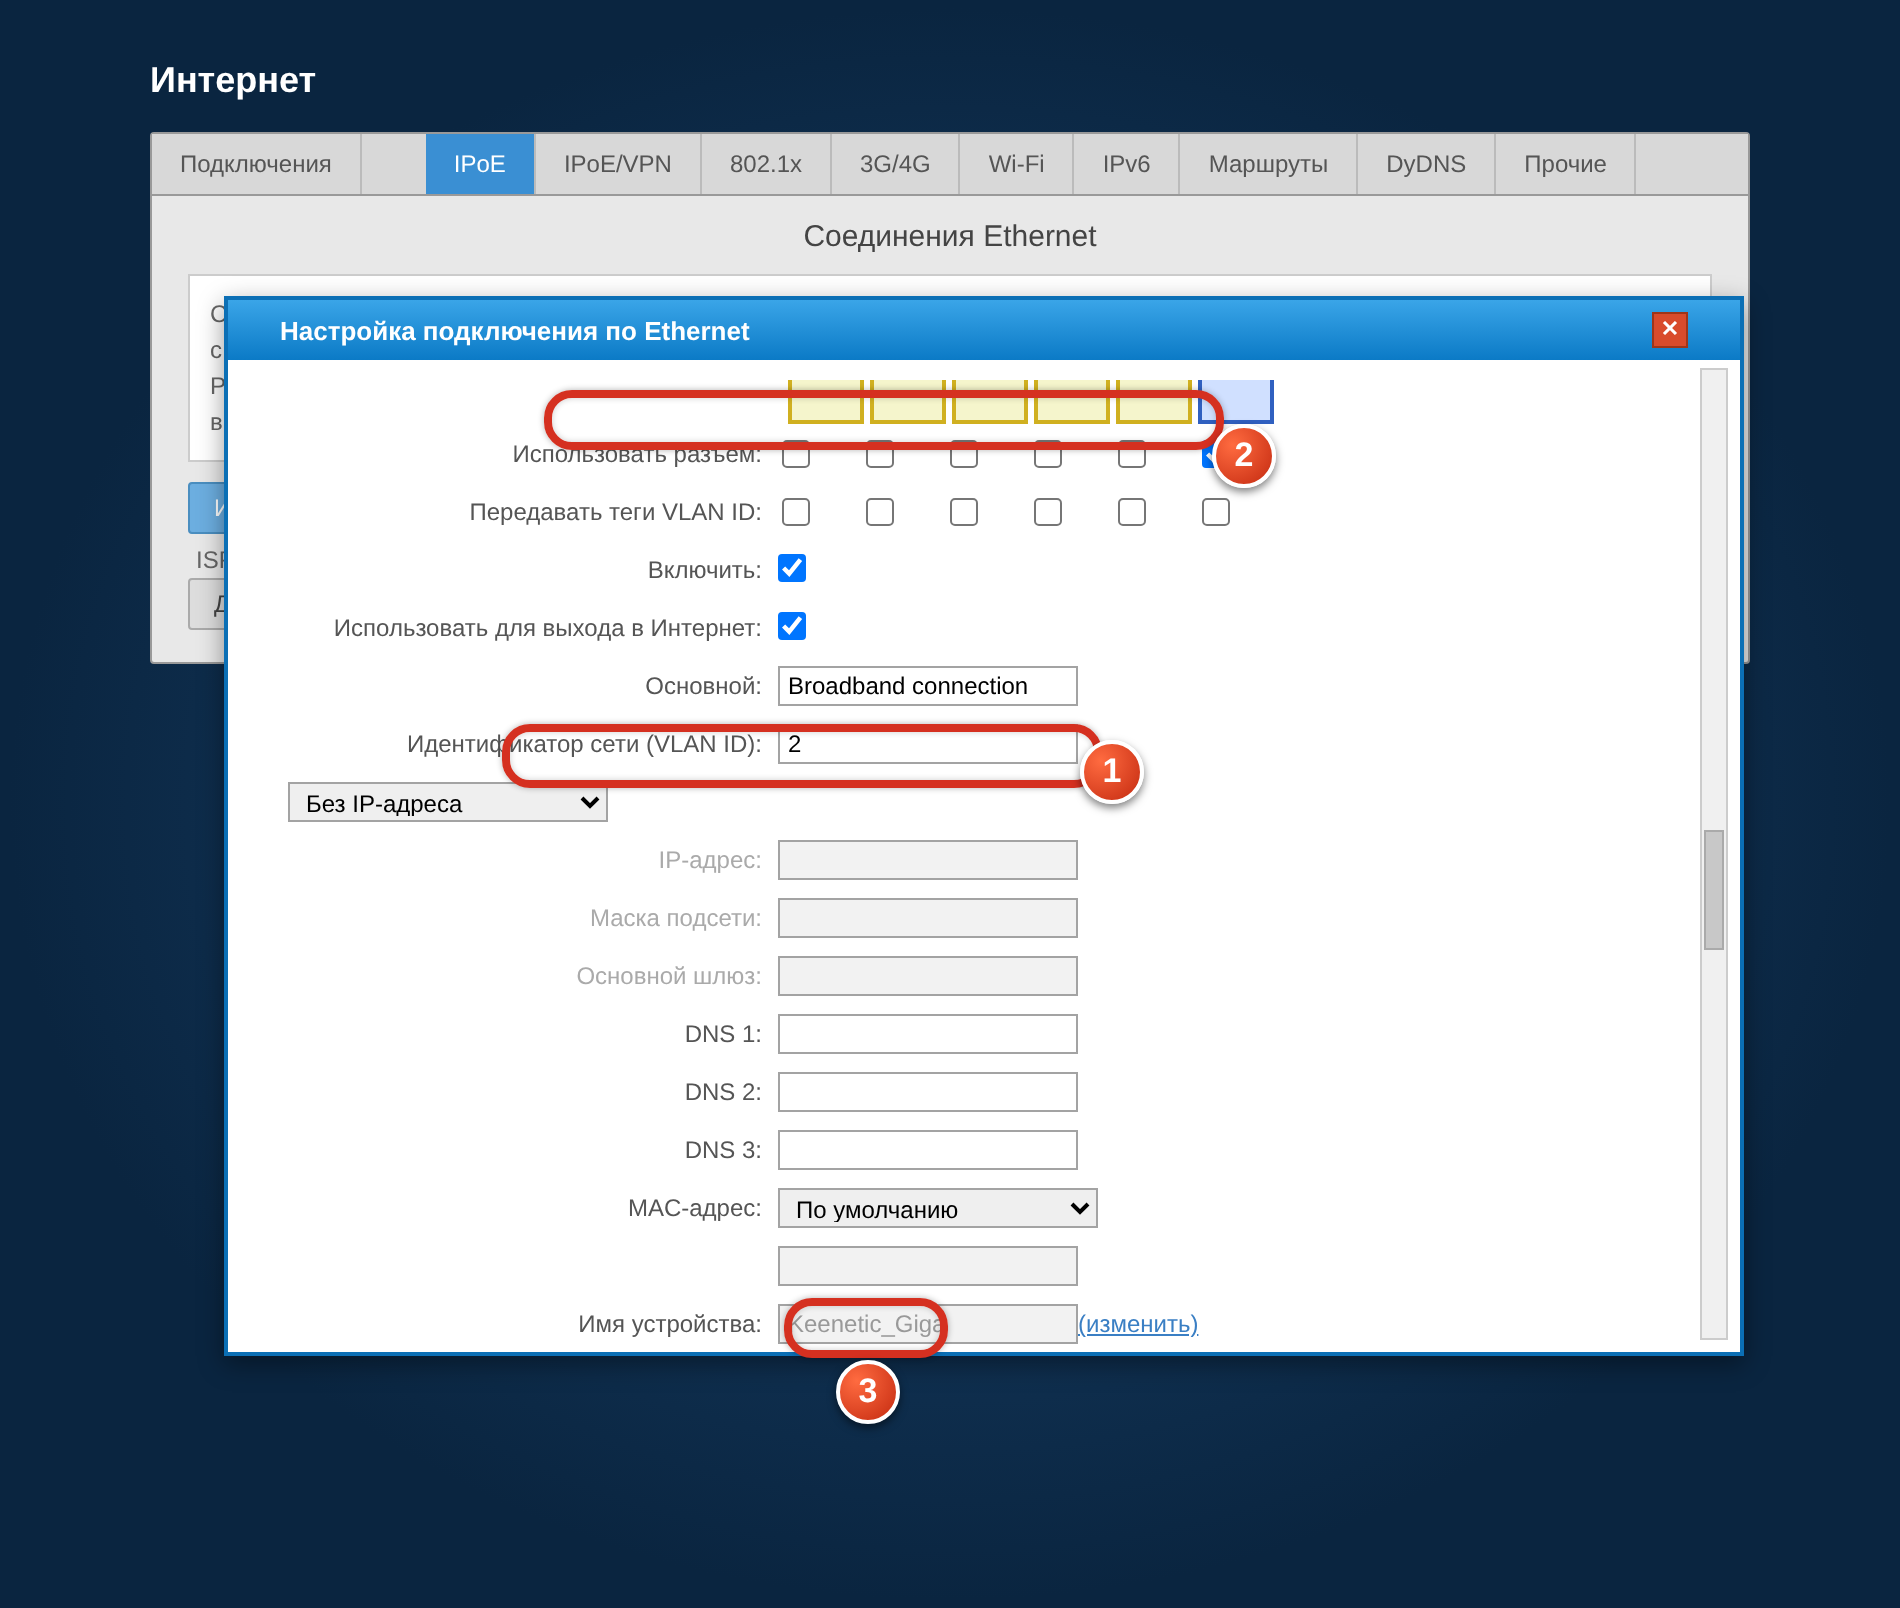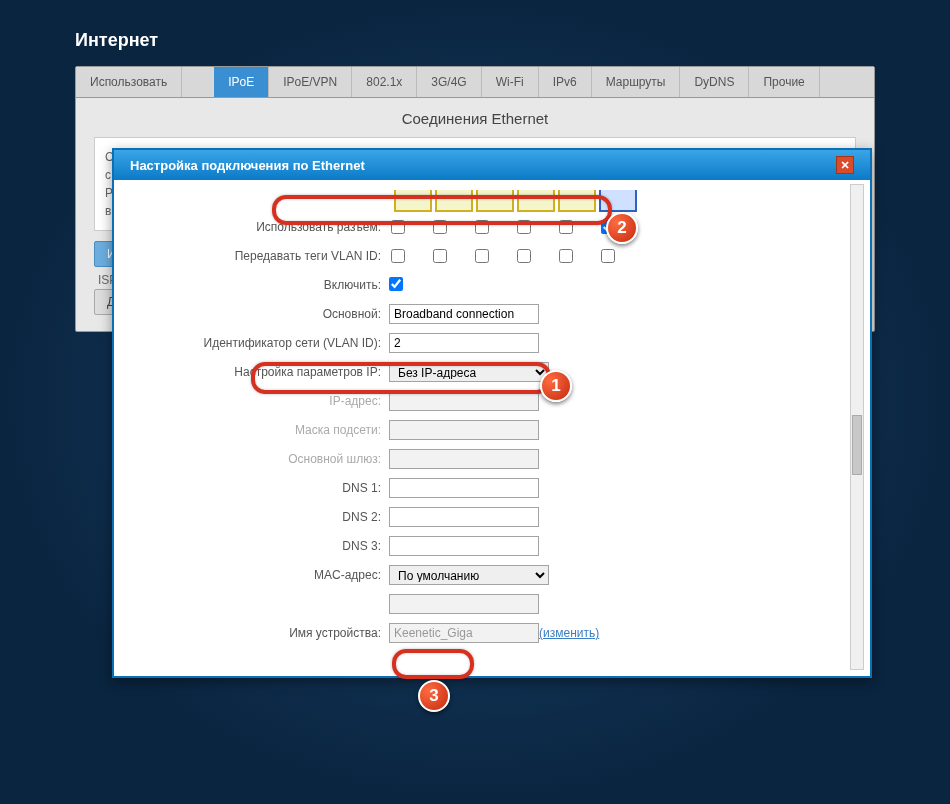--- a/index.html
+++ b/index.html
@@ -80,21 +80,21 @@
   height: 530px;
   border: 2px solid #0b6fb5;
   background: #fff;
   box-shadow: 0 4px 12px rgba(0,0,0,.4);
 }
 .dialog-titlebar {
   background: linear-gradient(#3aa5e8, #0b7ac6);
   color: #fff;
   font-weight: bold;
   font-size: 13px;
-  padding: 6px 16px;
+  padding: 6px 26px;
   display: flex;
   justify-content: space-between;
   align-items: center;
 }
 .close-btn {
   width: 18px;
   height: 18px;
   background: #d94b2b;
   border: 1px solid #a03518;
   color: #fff;
@@ -204,21 +204,21 @@
   border: 1px solid #aaa;
 }
 </style>
 </head>
 <body>
 
 <div class="page-title">Интернет</div>
 
 <div class="main-panel">
   <div class="tabs">
-    <div class="tab">Использовать</div>
+    <div class="tab">Подключения</div>
     <div class="tab active">IPoE</div>
     <div class="tab">IPoE/VPN</div>
     <div class="tab">802.1x</div>
     <div class="tab">3G/4G</div>
     <div class="tab">Wi-Fi</div>
     <div class="tab">IPv6</div>
     <div class="tab">Маршруты</div>
     <div class="tab">DyDNS</div>
     <div class="tab">Прочие</div>
   </div>
@@ -280,33 +280,36 @@
         <input type="checkbox" style="">
         <input type="checkbox" style="">
       </div>
     </div>
 
     <div class="form-row">
       <div class="form-label">Включить:</div>
       <div class="form-control"><input type="checkbox" checked="" style=""></div>
     </div>
 
+    <div class="form-row">
+      <div class="form-label">Использовать для выхода в Интернет:</div>
+      <div class="form-control"><input type="checkbox" checked="" style=""></div>
+    </div>
 
     <div class="form-row">
       <div class="form-label">Основной:</div>
       <div class="form-control"><input type="text" value="Broadband connection" style=""></div>
     </div>
 
     <div class="form-row">
       <div class="form-label">Идентификатор сети (VLAN ID):</div>
       <div class="form-control"><input type="text" value="2" style=""></div>
     </div>
 
     <div class="form-row">
-      <div class="form-label">Настройка параметров IP:</div>
       <div class="form-control"><select><option>Без IP-адреса</option></select></div>
     </div>
 
     <div class="form-row">
       <div class="form-label disabled">IP-адрес:</div>
       <div class="form-control"><input type="text" disabled="" style=""></div>
     </div>
 
     <div class="form-row">
       <div class="form-label disabled">Маска подсети:</div>

